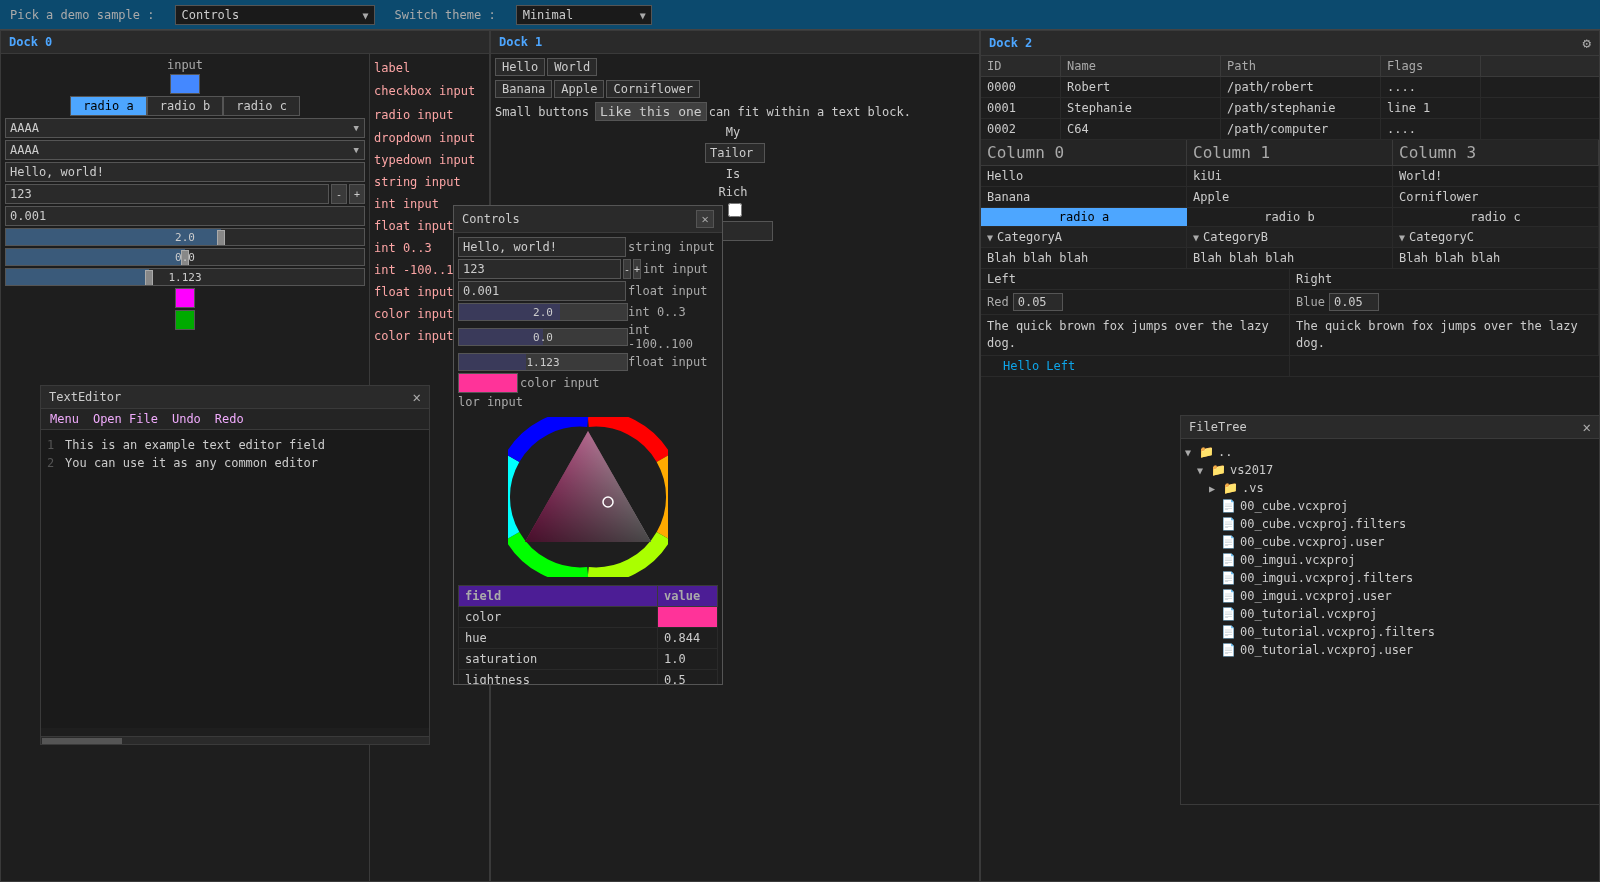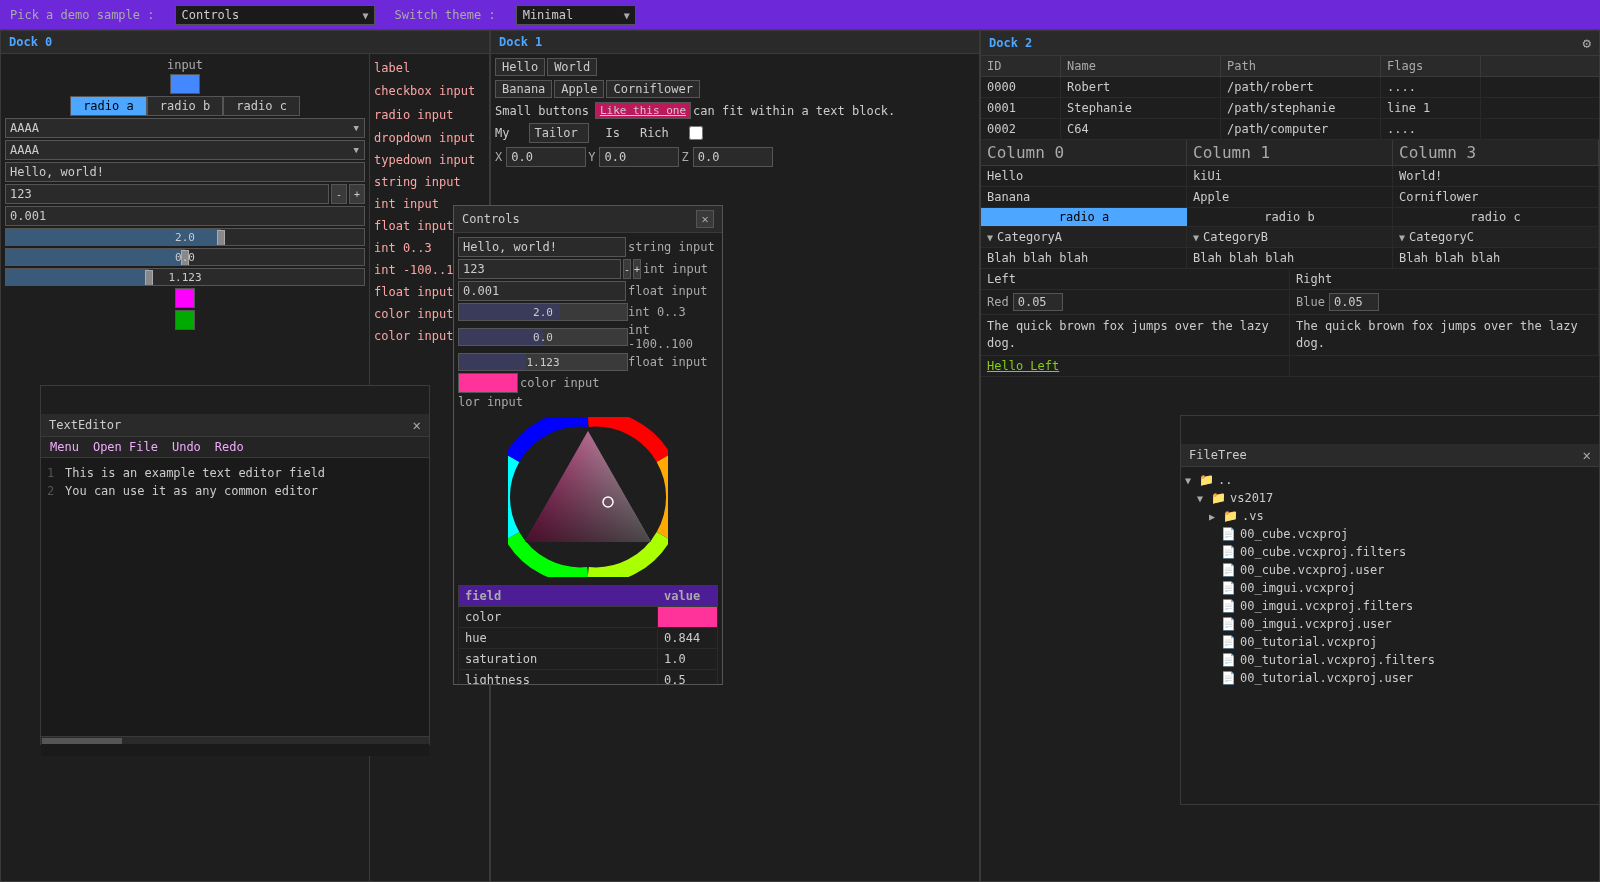--- a/index.html
+++ b/index.html
@@ -8,21 +8,21 @@
       color: #cccccc;
       font-family: monospace;
       font-size: 12px;
       overflow: hidden;
       width: 1600px;
       height: 882px;
     }
 
     
     .topbar {
-      background: #6d28d9;
+      background: #0c4a6e;
       height: 30px;
       display: flex;
       align-items: center;
       padding: 0 10px;
       gap: 20px;
       border-bottom: 1px solid #444;
     }
     .topbar-label { color: #aaa; }
     .topbar-select {
       background: #1a1a1a;
@@ -226,26 +226,25 @@
     .tag {
       padding: 1px 6px;
       background: #2a2a2a;
       border: 1px solid #555;
       color: #ccc;
       font-size: 12px;
       cursor: pointer;
     }
     .small-tag {
       padding: 1px 4px;
-      background: #be185d;
-      border: 1px solid #555;
-      color: #ccc;
-      font-size: 11px;
+      background: #404040;
+      border: 1px solid #555;
+      color: #ccc;
+      font-size: 13px;
       cursor: pointer;
-      text-decoration: underline;
     }
     .inline-text { color: #ccc; font-size: 12px; margin-right: 4px; }
     .xyz-row {
       display: flex;
       align-items: center;
       gap: 2px;
       margin-top: 4px;
     }
     .xyz-label { color: #aaa; font-size: 12px; margin-right: 2px; }
     .xyz-input {
@@ -254,22 +253,23 @@
       color: #ccc;
       padding: 2px 4px;
       font-family: monospace;
       font-size: 12px;
       height: 20px;
       width: 80px;
     }
     .tailor-row {
       display: flex;
       align-items: center;
-      gap: 16px;
+      gap: 4px;
       margin-bottom: 4px;
+      flex-direction: column;
     }
 
     
     .dock-2 {
       flex: 1;
     }
     .dock-2-content {
       flex: 1;
       overflow-y: auto;
     }
@@ -411,46 +411,44 @@
       border-right: 1px solid #2a2a2a;
       color: #ccc;
       line-height: 1.4;
     }
     .hello-row {
       display: grid;
       grid-template-columns: 1fr 1fr;
       border-bottom: 1px solid #2a2a2a;
     }
     .hello-cell {
-      padding: 3px 6px;
+      padding: 3px 22px;
       font-size: 12px;
       border-right: 1px solid #2a2a2a;
-      color: #84cc16;
-      text-decoration: underline;
+      color: #0ea5e9;
     }
 
     
     .text-editor-window {
       position: absolute;
       left: 40px;
       top: 355px;
       width: 390px;
       height: 360px;
       background: #1e1e1e;
       border: 1px solid #3a3a3a;
       z-index: 10;
     }
     .window-header {
       background: #2a2a2a;
       padding: 3px 8px;
       display: flex;
       align-items: center;
       justify-content: space-between;
       border-bottom: 1px solid #3a3a3a;
-      margin-top: 28px;
     }
     .window-title { font-size: 12px; color: #ccc; }
     .window-close {
       cursor: pointer;
       color: #aaa;
       font-size: 14px;
     }
     .window-menu {
       display: flex;
       gap: 8px;
@@ -691,21 +689,21 @@
 
 <div class="topbar">
   <span class="topbar-label">Pick a demo sample :</span>
   <div class="select-wrapper">
     <select class="topbar-select">
       <option>Controls</option>
     </select>
   </div>
   <span class="topbar-label">Switch theme :</span>
   <div class="select-wrapper">
-    <select class="topbar-select" style="width:120px">
+    <select class="topbar-select" style="width:136px">
       <option>Minimal</option>
     </select>
   </div>
 </div>
 
 <div class="main-area">
   <div class="dock-layout">
 
     <div class="dock dock-0">
       <div class="dock-header">

